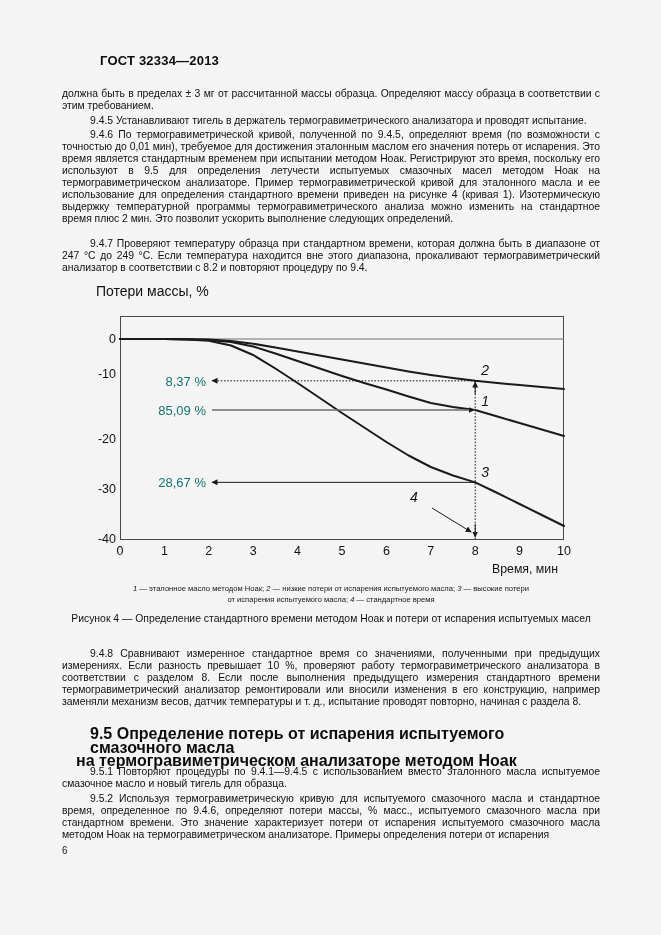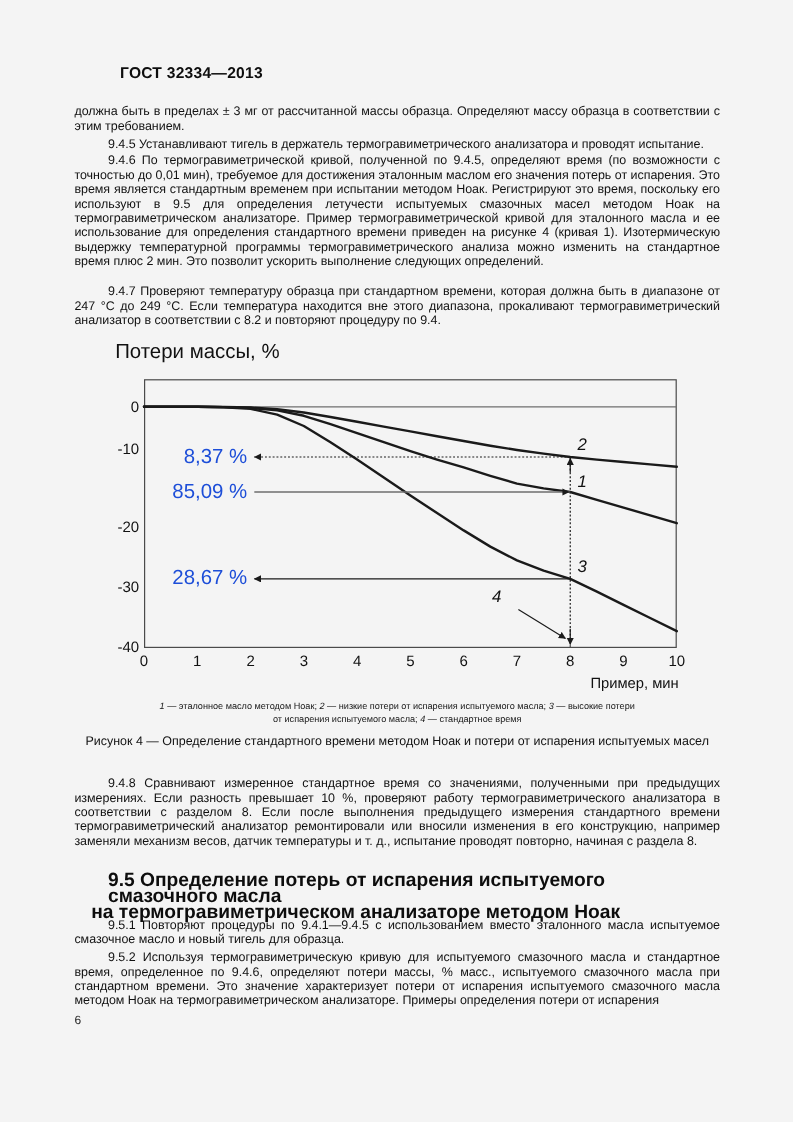--- a/index.html
+++ b/index.html
@@ -69,21 +69,21 @@
     position: absolute;
     left: 0;
     top: 283px;
     width: 538px;
     height: 355px;
   }
   .fig-ytitle {
     position: absolute;
     left: 34px;
     top: 0px;
-    font-size: 17px;
+    font-size: 14px;
     color: #111;
   }
   .plot-wrap {
     position: absolute;
     left: 0px;
     top: 30px;
     width: 538px;
     height: 262px;
   }
   .axis-frame {
@@ -128,22 +128,22 @@
   }
   .fig-xtitle {
     position: absolute;
     left: 430px;
     top: 249px;
     font-size: 12.3px;
     color: #111;
   }
   .val-label {
     position: absolute;
-    font-size: 17px;
-    color: #1d4ed8;
+    font-size: 13px;
+    color: #0f766e;
     white-space: nowrap;
     transform: translateY(-50%);
     text-align: right;
   }
   .curve-label {
     position: absolute;
     font-size: 14px;
     font-style: italic;
     color: #111;
   }
@@ -230,21 +230,21 @@
           <div class="xtick" style="left:133.2px;">3</div>
           <div class="xtick" style="left:177.6px;">4</div>
           <div class="xtick" style="left:222px;">5</div>
           <div class="xtick" style="left:266.4px;">6</div>
           <div class="xtick" style="left:310.8px;">7</div>
           <div class="xtick" style="left:355.2px;">8</div>
           <div class="xtick" style="left:399.6px;">9</div>
           <div class="xtick" style="left:444px;">10</div>
         </div>
 
-        <div class="fig-xtitle">Пример, мин</div>
+        <div class="fig-xtitle">Время, мин</div>
 
         <svg class="plot-svg" viewBox="0 0 538 262">
           <g id="svg-curves">
               <line x1="58" y1="26" x2="502" y2="26" stroke="#6e6e6e" stroke-width="1"></line>
               <path d="M58.00 26.00 L80.20 26.00 L102.40 26.00 L124.60 26.25 L146.80 26.90 L169.00 29.00 L191.20 33.50 L213.40 40.50 L235.60 48.00 L257.80 55.50 L280.00 63.00 L302.20 70.00 L324.40 76.50 L346.60 83.50 L368.80 90.00 L391.00 94.00 L413.20 97.00 L435.40 103.50 L457.60 110.00 L479.80 116.50 L502.00 123.00" fill="none" stroke="#1a1a1a" stroke-width="2" stroke-linejoin="round" stroke-linecap="round"></path>
               <path d="M58.00 26.00 L80.20 26.00 L102.40 26.00 L124.60 26.15 L146.80 26.60 L169.00 28.00 L191.20 30.75 L213.40 34.50 L235.60 38.50 L257.80 42.50 L280.00 46.50 L302.20 50.50 L324.40 54.50 L346.60 58.50 L368.80 62.00 L391.00 65.00 L413.20 67.85 L435.40 70.00 L457.60 72.00 L479.80 74.00 L502.00 76.00" fill="none" stroke="#1a1a1a" stroke-width="2" stroke-linejoin="round" stroke-linecap="round"></path>
               <path d="M58.00 26.00 L80.20 26.00 L102.40 26.00 L124.60 26.40 L146.80 27.75 L169.00 32.50 L191.20 42.00 L213.40 55.50 L235.60 70.00 L257.80 85.00 L280.00 100.00 L302.20 114.50 L324.40 129.00 L346.60 142.50 L368.80 154.00 L391.00 162.50 L413.20 169.35 L435.40 180.00 L457.60 191.00 L479.80 202.00 L502.00 213.00" fill="none" stroke="#1a1a1a" stroke-width="2" stroke-linejoin="round" stroke-linecap="round"></path>
               <line x1="413.20000000000005" y1="67.85" x2="413.20000000000005" y2="226" stroke="#1a1a1a" stroke-width="1" stroke-dasharray="1.6 1.6"></line>
               <defs>
                 <marker id="arr" markerWidth="7" markerHeight="7" refX="5.5" refY="3" orient="auto" markerUnits="strokeWidth">

